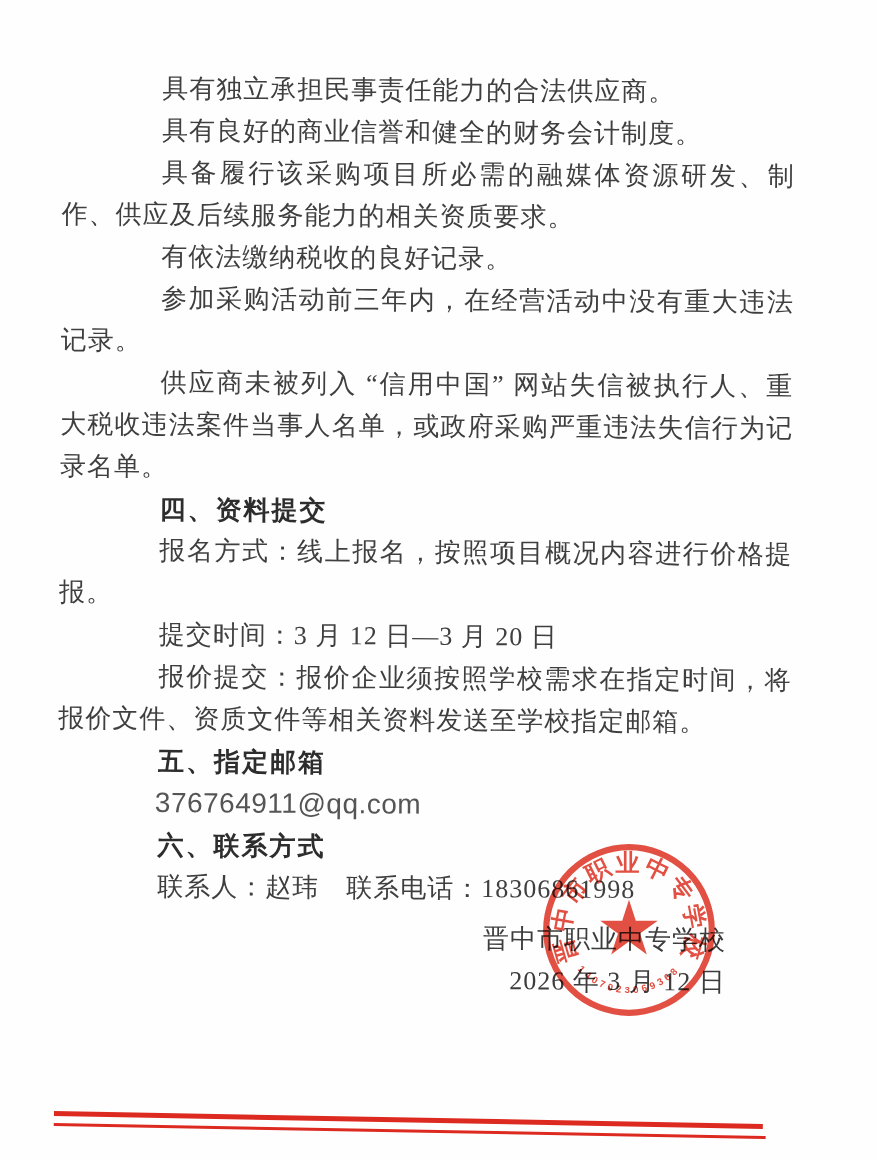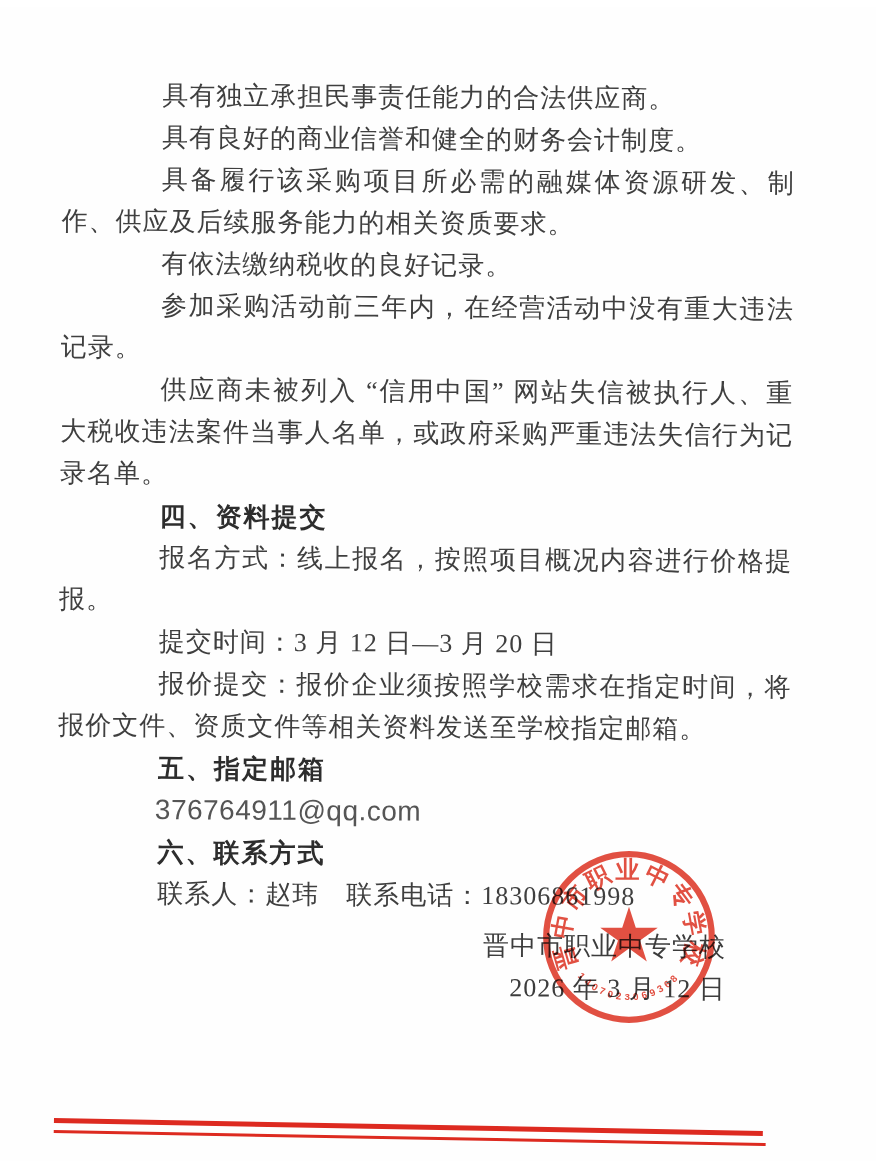--- a/index.html
+++ b/index.html
@@ -6,21 +6,20 @@
   body {
     width: 876px; height: 1161px;
     background: #ffffff;
     position: relative;
     overflow: hidden;
     font-family: "Liberation Serif", serif;
   }
   .page {
     position: absolute; inset: 0;
     background: #fefefe;
-    margin-top: 7px;
   }
   .content {
     position: absolute;
     left: 62px; top: 68px;
     width: 733px;
     transform: rotate(0.35deg);
     transform-origin: 80px 60px;
     color: #3f3f3f;
   }
   #doc-body p.body {

